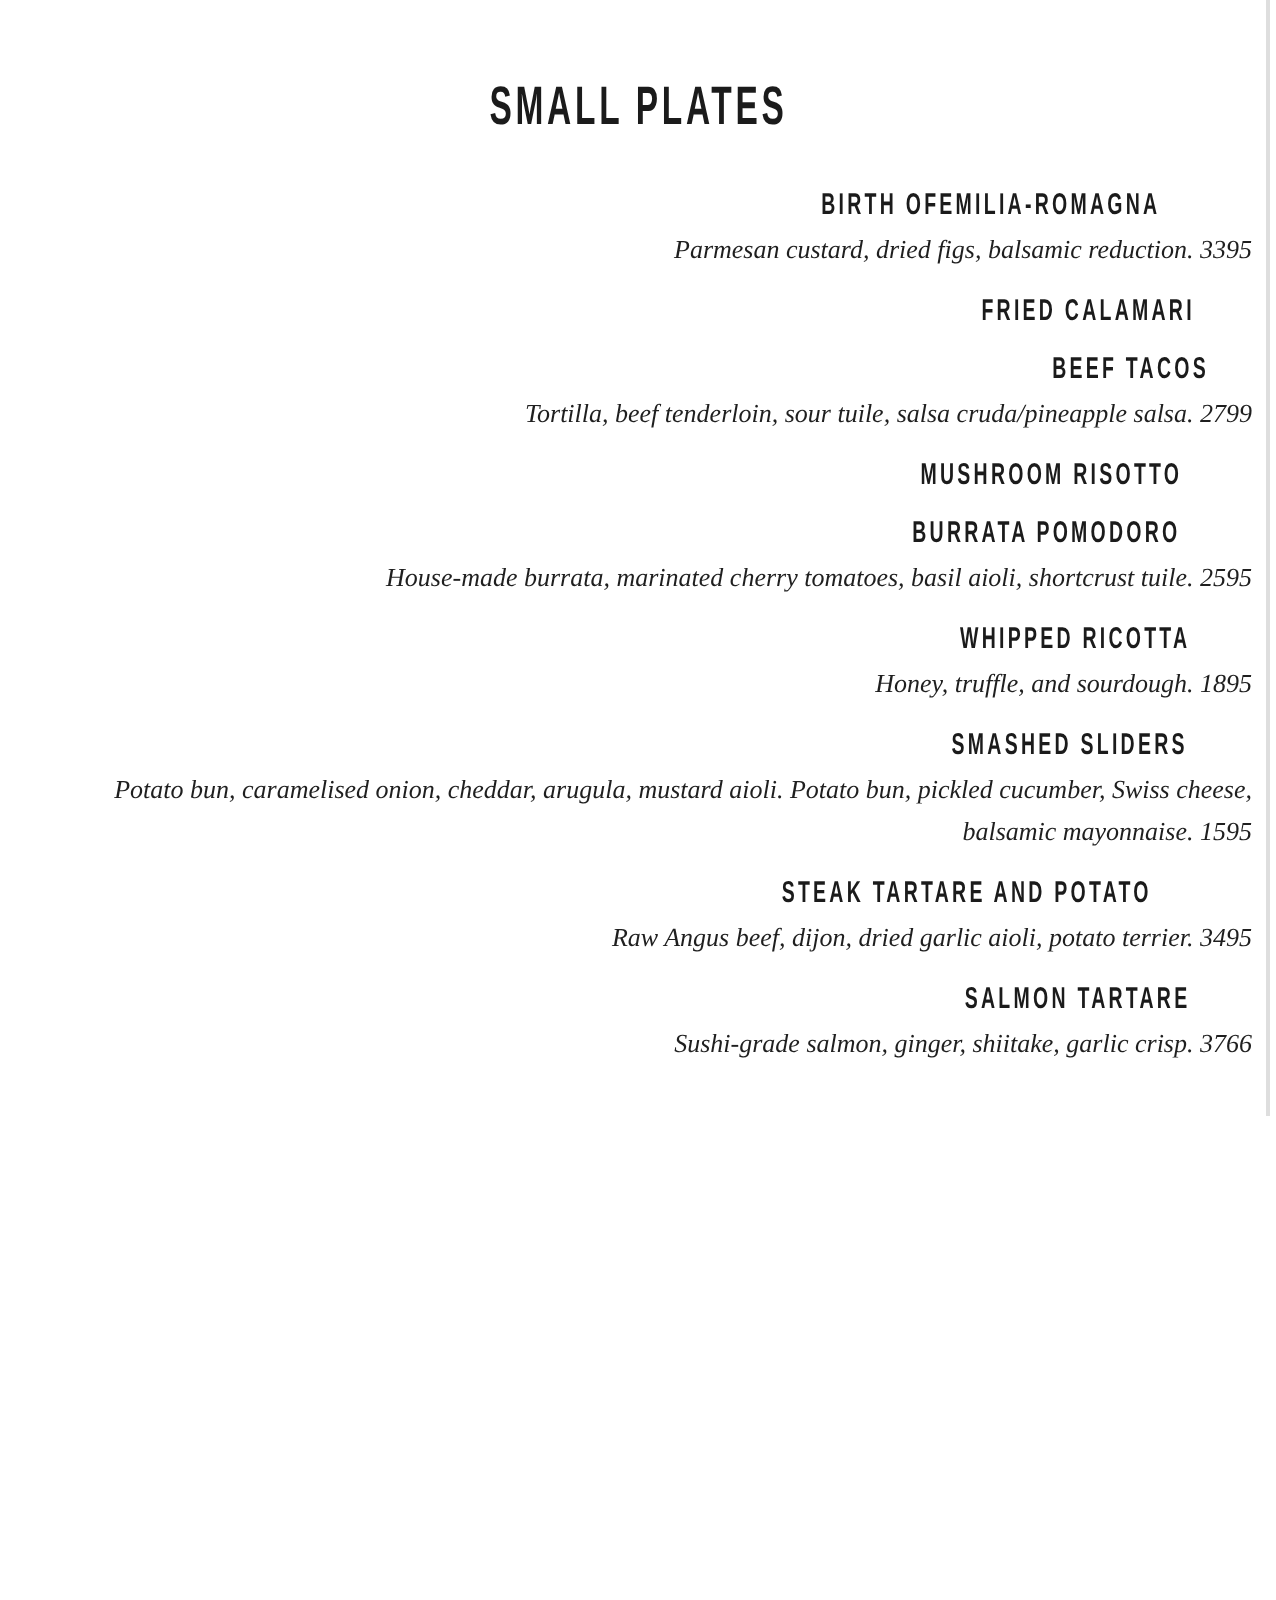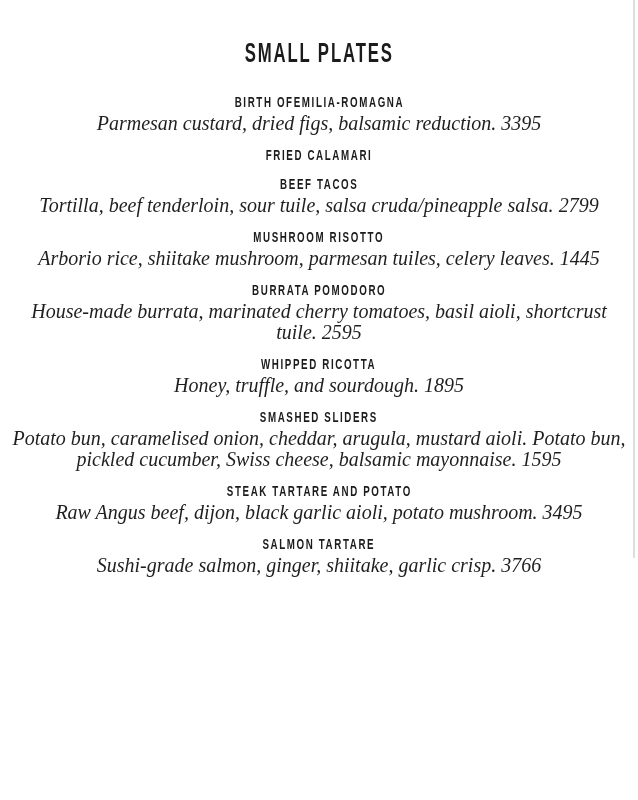--- a/index.html
+++ b/index.html
@@ -34,21 +34,21 @@
     font-weight: 700;
     font-size: 27px;
     line-height: 26px;
     letter-spacing: 3px;
     white-space: nowrap;
     transform: scaleX(0.62);
     transform-origin: center;
     color: var(--ink, #1b1b1b);
   }
   .menu-item {
-    text-align: center;
+    text-align: right;
     margin-bottom: 13px;
   }
   .item-name-row {
     line-height: 16px;
     margin-bottom: 3px;
   }
   .item-name {
     display: inline-block;
     font-family: "Liberation Sans", sans-serif;
     font-weight: 700;
@@ -56,21 +56,21 @@
     line-height: 16px;
     letter-spacing: 2.5px;
     white-space: nowrap;
     transform: scaleX(0.65);
     transform-origin: center;
     color: var(--ink, #1b1b1b);
   }
   .item-desc {
     font-family: "Liberation Serif", serif;
     font-style: italic;
-    font-size: 20px;
+    font-size: 13px;
     line-height: 21px;
     color: var(--ink-soft, #1f1f1f);
   }
 </style>
 </head>
 <body>
 
 <div class="page">
   <div class="edge-line"></div>
 
@@ -96,21 +96,20 @@
     <div class="item-name-row">
       <span class="item-name">BEEF TACOS</span>
     </div>
     <div class="item-desc"><span>Tortilla, beef tenderloin, sour tuile, salsa cruda/pineapple salsa.</span> <span>2799</span></div>
   </div>
 
   <div class="menu-item">
     <div class="item-name-row">
       <span class="item-name">MUSHROOM RISOTTO</span>
     </div>
-    <div class="item-desc"><span>Arborio rice, shiitake mushroom, parmesan tuiles, celery leaves.</span> <span>1445</span></div>
   </div>
 
   <div class="menu-item">
     <div class="item-name-row">
       <span class="item-name">BURRATA POMODORO</span>
     </div>
     <div class="item-desc"><span>House-made burrata, marinated cherry tomatoes, basil aioli, shortcrust tuile.</span> <span>2595</span></div>
   </div>
 
   <div class="menu-item">
@@ -124,21 +123,21 @@
     <div class="item-name-row">
       <span class="item-name">SMASHED SLIDERS</span>
     </div>
     <div class="item-desc"><span>Potato bun, caramelised onion, cheddar, arugula, mustard aioli. Potato bun, pickled cucumber, Swiss cheese, balsamic mayonnaise.</span> <span>1595</span></div>
   </div>
 
   <div class="menu-item">
     <div class="item-name-row">
       <span class="item-name">STEAK TARTARE AND POTATO</span>
     </div>
-    <div class="item-desc"><span>Raw Angus beef, dijon, black garlic aioli, potato mushroom.</span> <span>3495</span></div>
+    <div class="item-desc"><span>Raw Angus beef, dijon, dried garlic aioli, potato terrier.</span> <span>3495</span></div>
   </div>
 
   <div class="menu-item">
     <div class="item-name-row">
       <span class="item-name">SALMON TARTARE</span>
     </div>
     <div class="item-desc"><span>Sushi-grade salmon, ginger, shiitake, garlic crisp.</span> <span>3766</span></div>
   </div>
 </div>
 </div>

